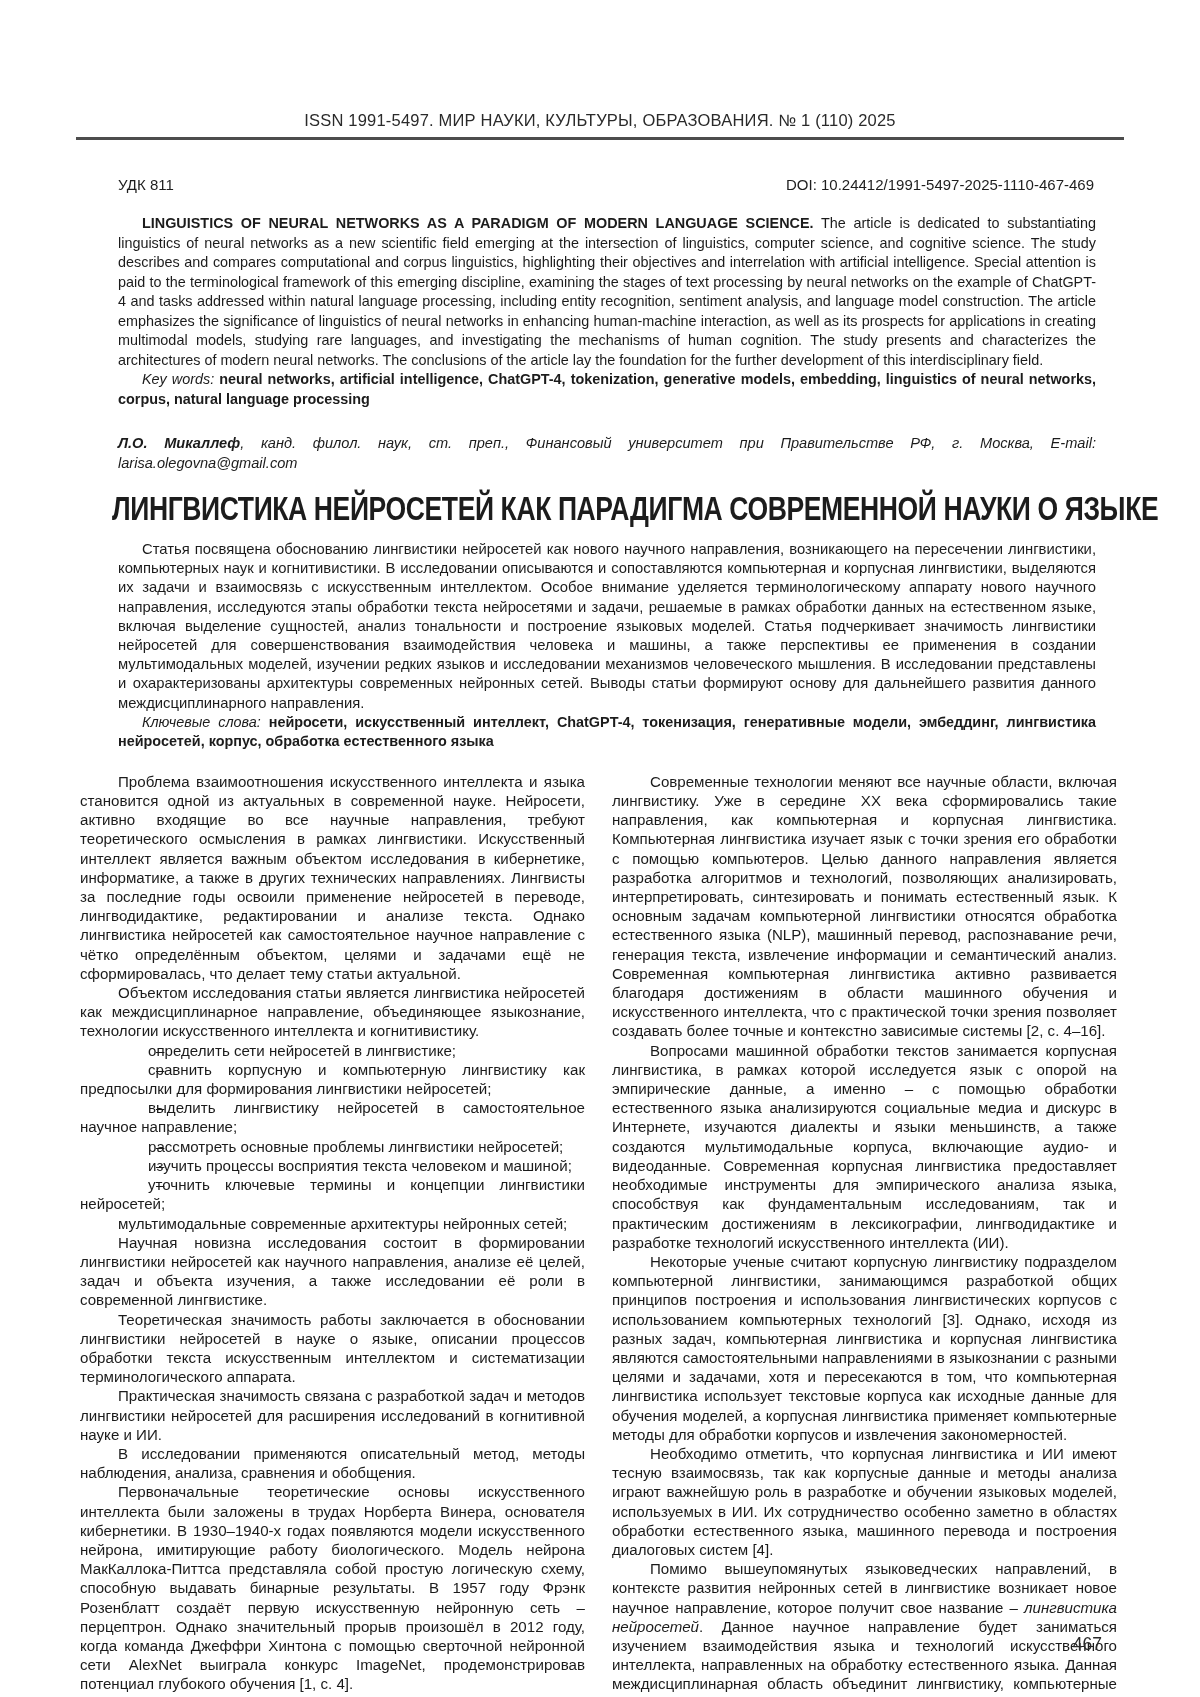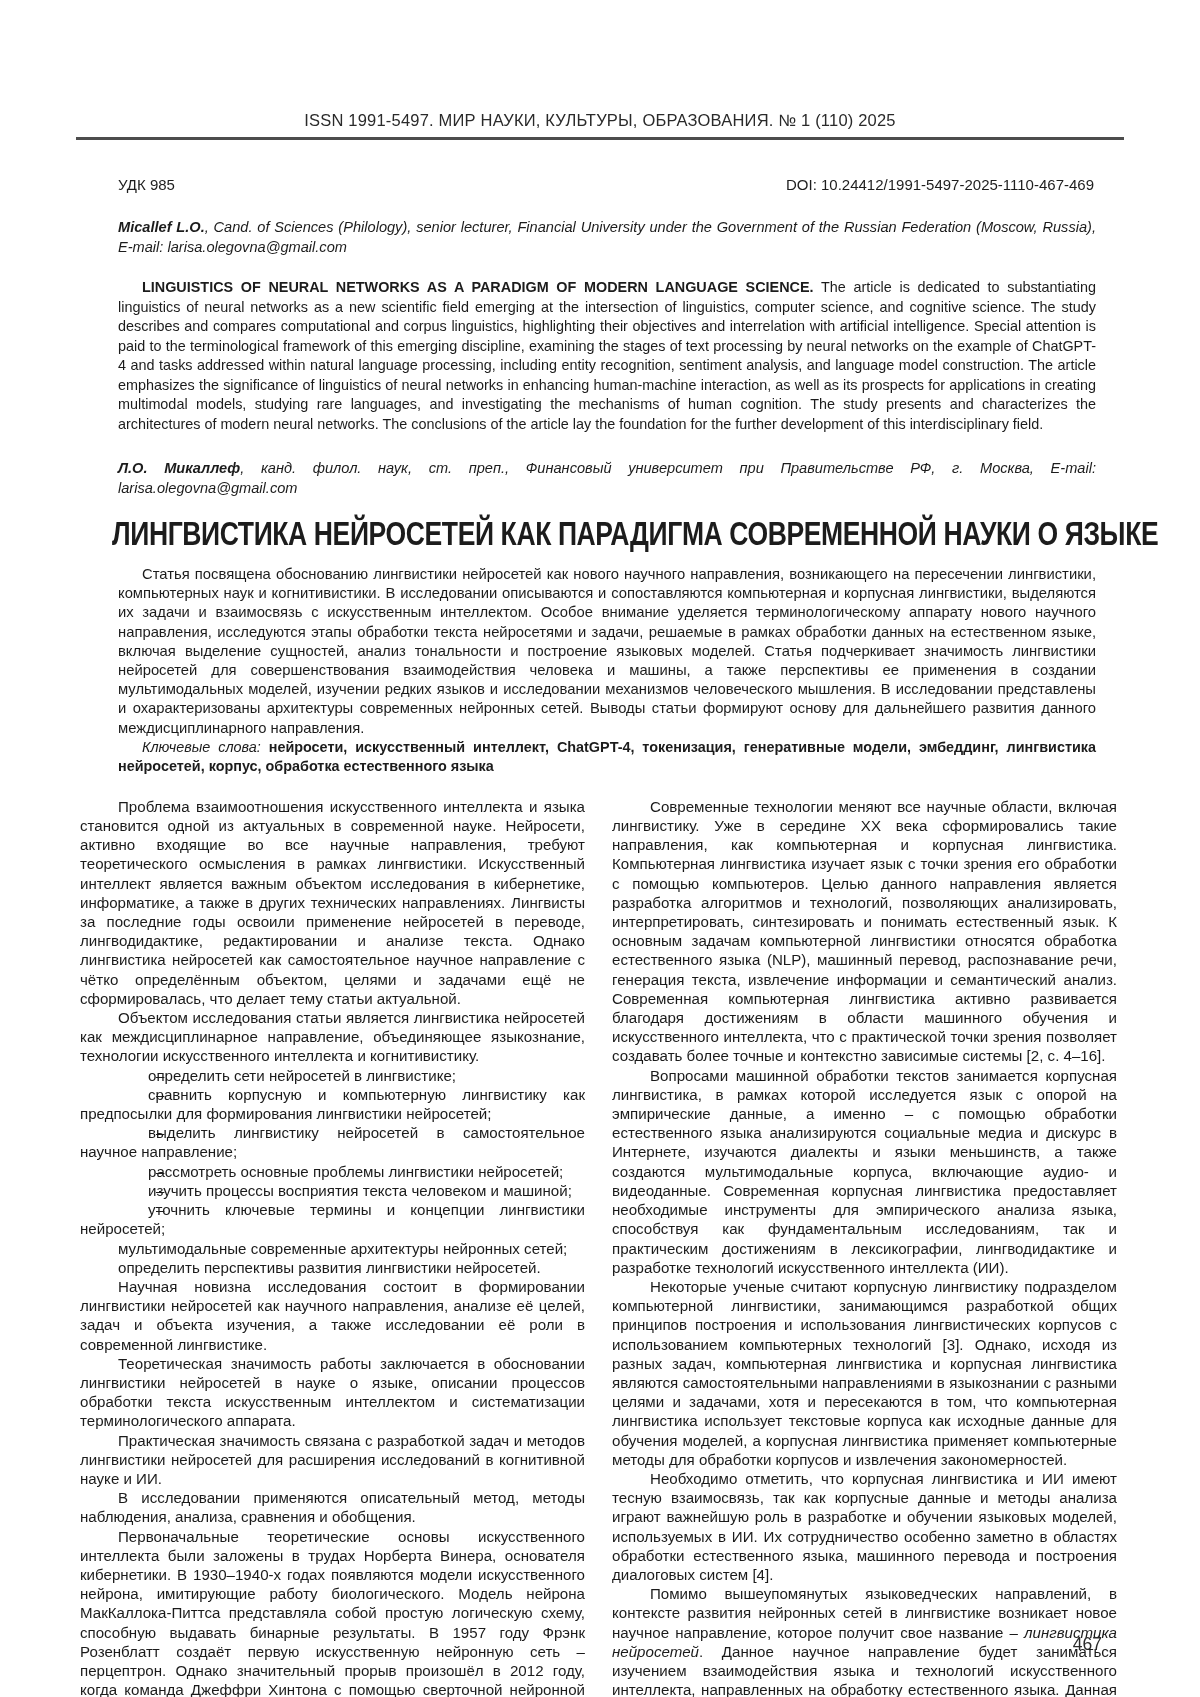--- a/index.html
+++ b/index.html
@@ -104,28 +104,28 @@
 </style>
 </head>
 <body>
 
 <div class="page">
 
   <div class="running-head">ISSN 1991-5497. МИР НАУКИ, КУЛЬТУРЫ, ОБРАЗОВАНИЯ.  № 1 (110) 2025</div>
   <div class="head-rule"></div>
 
   <div class="meta-row">
-    <span>УДК 985</span>
+    <span>УДК 811</span>
     <span>DOI: 10.24412/1991-5497-2025-1110-467-469</span>
   </div>
 
-  <p class="author-line"><span class="a-name">Micallef L.O.</span><span>, Cand. of Sciences (Philology), senior lecturer, Financial University under the Government of the Russian Federation (Moscow, Russia), E-mail: larisa.olegovna@gmail.com</span></p>
 
   <p class="abstract"><b>LINGUISTICS OF NEURAL NETWORKS AS A PARADIGM OF MODERN LANGUAGE SCIENCE.</b><span> The article is dedicated to substantiating linguistics of neural networks as a new scientific field emerging at the intersection of linguistics, computer science, and cognitive science. The study describes and compares computational and corpus linguistics, highlighting their objectives and interrelation with artificial intelligence. Special attention is paid to the terminological framework of this emerging discipline, examining the stages of text processing by neural networks on the example of ChatGPT-4 and tasks addressed within natural language processing, including entity recognition, sentiment analysis, and language model construction. The article emphasizes the significance of linguistics of neural networks in enhancing human-machine interaction, as well as its prospects for applications in creating multimodal models, studying rare languages, and investigating the mechanisms of human cognition. The study presents and characterizes the architectures of modern neural networks. The conclusions of the article lay the foundation for the further development of this interdisciplinary field.</span></p>
 
+  <p class="keywords"><i>Key words:</i><b> neural networks, artificial intelligence, ChatGPT-4, tokenization, generative models, embedding, linguistics of neural networks, corpus, natural language processing</b></p>
 
   <p class="author-line"><span class="a-name">Л.О. Микаллеф</span><span>, канд. филол. наук, ст. преп., Финансовый университет при Правительстве РФ, г. Москва, E-mail: larisa.olegovna@gmail.com</span></p>
 
   <h1 class="article-title"><span class="condensed">ЛИНГВИСТИКА НЕЙРОСЕТЕЙ КАК ПАРАДИГМА СОВРЕМЕННОЙ НАУКИ О ЯЗЫКЕ</span></h1>
 
   <p class="abstract abstract-ru">Статья посвящена обоснованию лингвистики нейросетей как нового научного направления, возникающего на пересечении лингвистики, компьютерных наук и когнитивистики. В исследовании описываются и сопоставляются компьютерная и корпусная лингвистики, выделяются их задачи и взаимосвязь с искусственным интеллектом. Особое внимание уделяется терминологическому аппарату нового научного направления, исследуются этапы обработки текста нейросетями и задачи, решаемые в рамках обработки данных на естественном языке, включая выделение сущностей, анализ тональности и построение языковых моделей. Статья подчеркивает значимость лингвистики нейросетей для совершенствования взаимодействия человека и машины, а также перспективы ее применения в создании мультимодальных моделей, изучении редких языков и исследовании механизмов человеческого мышления. В исследовании представлены и охарактеризованы архитектуры современных нейронных сетей. Выводы статьи формируют основу для дальнейшего развития данного междисциплинарного направления.</p>
 
   <p class="keywords"><i>Ключевые слова:</i><b> нейросети, искусственный интеллект, ChatGPT-4, токенизация, генеративные модели, эмбеддинг, лингвистика нейросетей, корпус, обработка естественного языка</b></p>
 
   <div class="columns">
@@ -133,21 +133,20 @@
     <div class="col">
       <p class="para">Проблема взаимоотношения искусственного интеллекта и языка становится одной из актуальных в современной науке. Нейросети, активно входящие во все научные направления, требуют теоретического осмысления в рамках лингвистики. Искусственный интеллект является важным объектом исследования в кибернетике, информатике, а также в других технических направлениях. Лингвисты за последние годы освоили применение нейросетей в переводе, лингводидактике, редактировании и анализе текста. Однако лингвистика нейросетей как самостоятельное научное направление с чётко определённым объектом, целями и задачами ещё не сформировалась, что делает тему статьи актуальной.</p>
       <p class="para">Объектом исследования статьи является лингвистика нейросетей как междисциплинарное направление, объединяющее языкознание, технологии искусственного интеллекта и когнитивистику.</p>
       <p class="para"><span class="li-marker">–</span><span>определить сети нейросетей в лингвистике;</span></p>
       <p class="para"><span class="li-marker">–</span><span>сравнить корпусную и компьютерную лингвистику как предпосылки для формирования лингвистики нейросетей;</span></p>
       <p class="para"><span class="li-marker">–</span><span>выделить лингвистику нейросетей в самостоятельное научное направление;</span></p>
       <p class="para"><span class="li-marker">–</span><span>рассмотреть основные проблемы лингвистики нейросетей;</span></p>
       <p class="para"><span class="li-marker">–</span><span>изучить процессы восприятия текста человеком и машиной;</span></p>
       <p class="para"><span class="li-marker">–</span><span>уточнить ключевые термины и концепции лингвистики нейросетей;</span></p>
       <p class="para">мультимодальные современные архитектуры нейронных сетей;</p>
-      <p class="para">определить перспективы развития лингвистики нейросетей.</p>
       <p class="para">Научная новизна исследования состоит в формировании лингвистики нейросетей как научного направления, анализе её целей, задач и объекта изучения, а также исследовании её роли в современной лингвистике.</p>
       <p class="para">Теоретическая значимость работы заключается в обосновании лингвистики нейросетей в науке о языке, описании процессов обработки текста искусственным интеллектом и систематизации терминологического аппарата.</p>
       <p class="para">Практическая значимость связана с разработкой задач и методов лингвистики нейросетей для расширения исследований в когнитивной науке и ИИ.</p>
       <p class="para">В исследовании применяются описательный метод, методы наблюдения, анализа, сравнения и обобщения.</p>
       <p class="para">Первоначальные теоретические основы искусственного интеллекта были заложены в трудах Норберта Винера, основателя кибернетики. В 1930–1940-х годах появляются модели искусственного нейрона, имитирующие работу биологического. Модель нейрона МакКаллока-Питтса представляла собой простую логическую схему, способную выдавать бинарные результаты. В 1957 году Фрэнк Розенблатт создаёт первую искусственную нейронную сеть – перцептрон. Однако значительный прорыв произошёл в 2012 году, когда команда Джеффри Хинтона с помощью сверточной нейронной сети AlexNet выиграла конкурс ImageNet, продемонстрировав потенциал глубокого обучения [1, с. 4].</p>
     </div>
 
     <div class="col">
       <p class="para">Современные технологии меняют все научные области, включая лингвистику. Уже в середине XX века сформировались такие направления, как компьютерная и корпусная лингвистика. Компьютерная лингвистика изучает язык с точки зрения его обработки с помощью компьютеров. Целью данного направления является разработка алгоритмов и технологий, позволяющих анализировать, интерпретировать, синтезировать и понимать естественный язык. К основным задачам компьютерной лингвистики относятся обработка естественного языка (NLP), машинный перевод, распознавание речи, генерация текста, извлечение информации и семантический анализ. Современная компьютерная лингвистика активно развивается благодаря достижениям в области машинного обучения и искусственного интеллекта, что с практической точки зрения позволяет создавать более точные и контекстно зависимые системы [2, с. 4–16].</p>
       <p class="para">Вопросами машинной обработки текстов занимается корпусная лингвистика, в рамках которой исследуется язык с опорой на эмпирические данные, а именно – с помощью обработки естественного языка анализируются социальные медиа и дискурс в Интернете, изучаются диалекты и языки меньшинств, а также создаются мультимодальные корпуса, включающие аудио- и видеоданные. Современная корпусная лингвистика предоставляет необходимые инструменты для эмпирического анализа языка, способствуя как фундаментальным исследованиям, так и практическим достижениям в лексикографии, лингводидактике и разработке технологий искусственного интеллекта (ИИ).</p>

